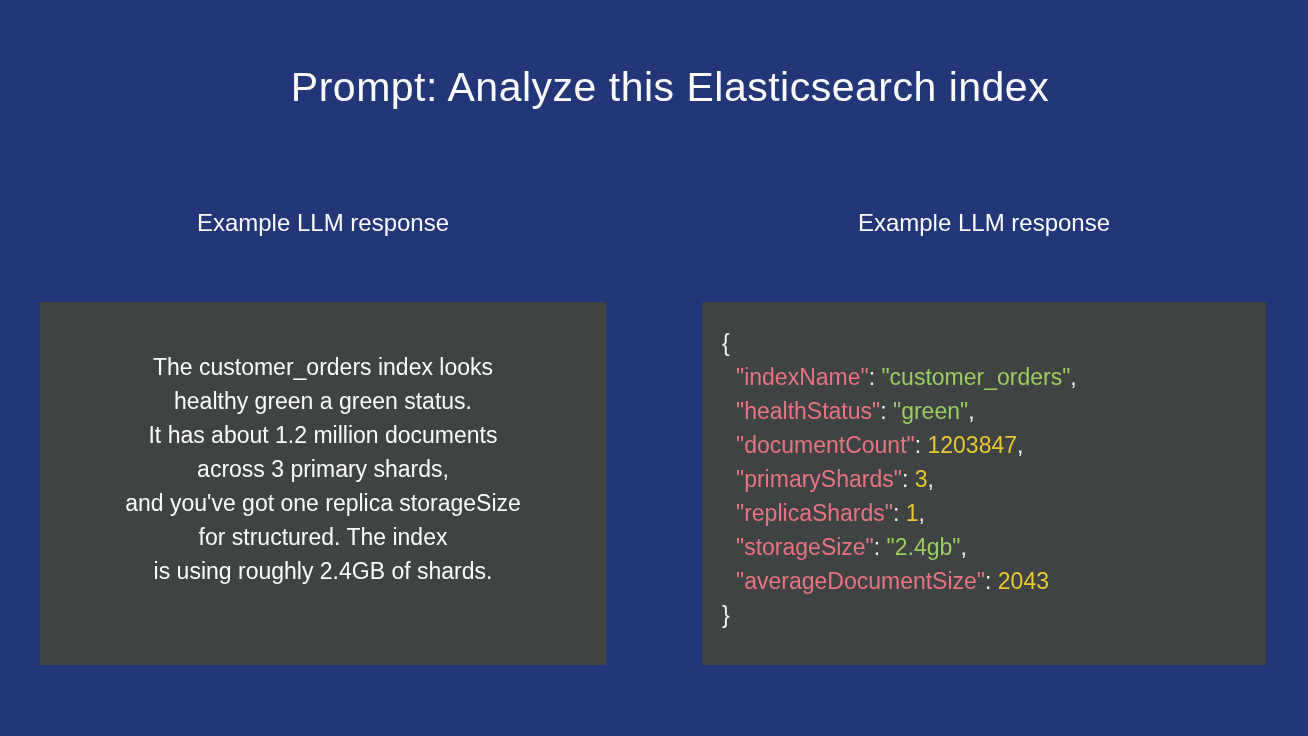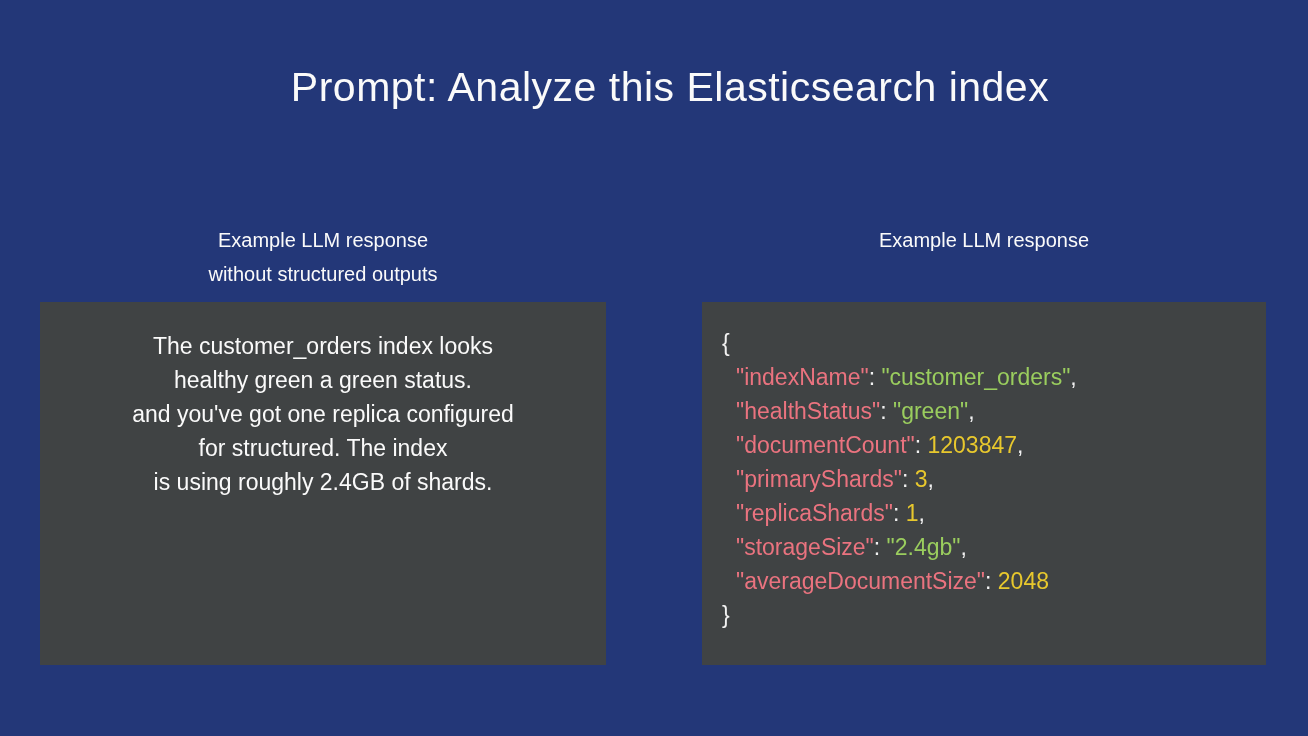--- a/index.html
+++ b/index.html
@@ -27,38 +27,37 @@
     font-size:41px;
     font-weight:400;
     letter-spacing:0.5px;
     line-height:50px;
     color:var(--text);
   }
   .col-header{
     position:absolute;
     top:206px;
     text-align:center;
-    font-size:20px;
+    font-size:24px;
     font-weight:400;
     line-height:34px;
     color:var(--text);
-    margin-top:17px;
   }
   .col-header.left{left:40px;width:566px;}
   .col-header.right{left:702px;width:564px;}
   .col-header span{display:block;}
   .panel{
     position:absolute;
     top:302px;
     height:363px;
     background:var(--panel-background);
   }
   .panel.text-panel{
     left:40px;width:566px;
-    padding-top:27px;
+    padding-top:48px;
     text-align:center;
     font-size:23px;
     line-height:34px;
     color:var(--text);
   }
   .panel.code-panel{
     left:702px;width:564px;
     padding:24px 10px 0 20px;
     font-size:23px;
     line-height:34px;
@@ -71,46 +70,47 @@
   .tok-string{color:var(--json-string);}
   .tok-number{color:var(--json-number);text-align:right;}
 </style>
 </head>
 <body>
 
 <h1 class="slide-title">Prompt: Analyze this Elasticsearch index</h1>
 
 <div class="col-header left">
   <span>Example LLM response</span>
-  <span>without structured outputs</span>
 </div>
 
 <div class="col-header right">
   <span>Example LLM response</span>
 </div>
 
 <div class="panel text-panel">
   <div>The customer_orders index looks</div>
   <div>healthy green a green status.</div>
-  <div>and you've got one replica configured</div>
+  <div>It has about 1.2 million documents</div>
+  <div>across 3 primary shards,</div>
+  <div>and you've got one replica storageSize</div>
   <div>for structured. The index</div>
   <div>is using roughly 2.4GB of shards.</div>
 </div>
 
 <div class="panel code-panel">
   <div class="code-line"><span class="tok-punct">{</span></div>
 
   <div class="code-line indent"><span class="tok-key">"indexName"</span><span class="tok-punct">: </span><span class="tok-string">"customer_orders"</span><span class="tok-punct">,</span></div>
 
   <div class="code-line indent"><span class="tok-key">"healthStatus"</span><span class="tok-punct">: </span><span class="tok-string">"green"</span><span class="tok-punct">,</span></div>
 
   <div class="code-line indent"><span class="tok-key">"documentCount"</span><span class="tok-punct">: </span><span class="tok-number">1203847</span><span class="tok-punct">,</span></div>
 
   <div class="code-line indent"><span class="tok-key">"primaryShards"</span><span class="tok-punct">: </span><span class="tok-number">3</span><span class="tok-punct">,</span></div>
 
   <div class="code-line indent"><span class="tok-key">"replicaShards"</span><span class="tok-punct">: </span><span class="tok-number">1</span><span class="tok-punct">,</span></div>
 
   <div class="code-line indent"><span class="tok-key">"storageSize"</span><span class="tok-punct">: </span><span class="tok-string">"2.4gb"</span><span class="tok-punct">,</span></div>
 
-  <div class="code-line indent"><span class="tok-key">"averageDocumentSize"</span><span class="tok-punct">: </span><span class="tok-number">2048</span><span class="tok-punct"></span></div>
+  <div class="code-line indent"><span class="tok-key">"averageDocumentSize"</span><span class="tok-punct">: </span><span class="tok-number">2043</span><span class="tok-punct"></span></div>
 
   <div class="code-line"><span class="tok-punct">}</span></div>
 </div>
 
 </body></html>

